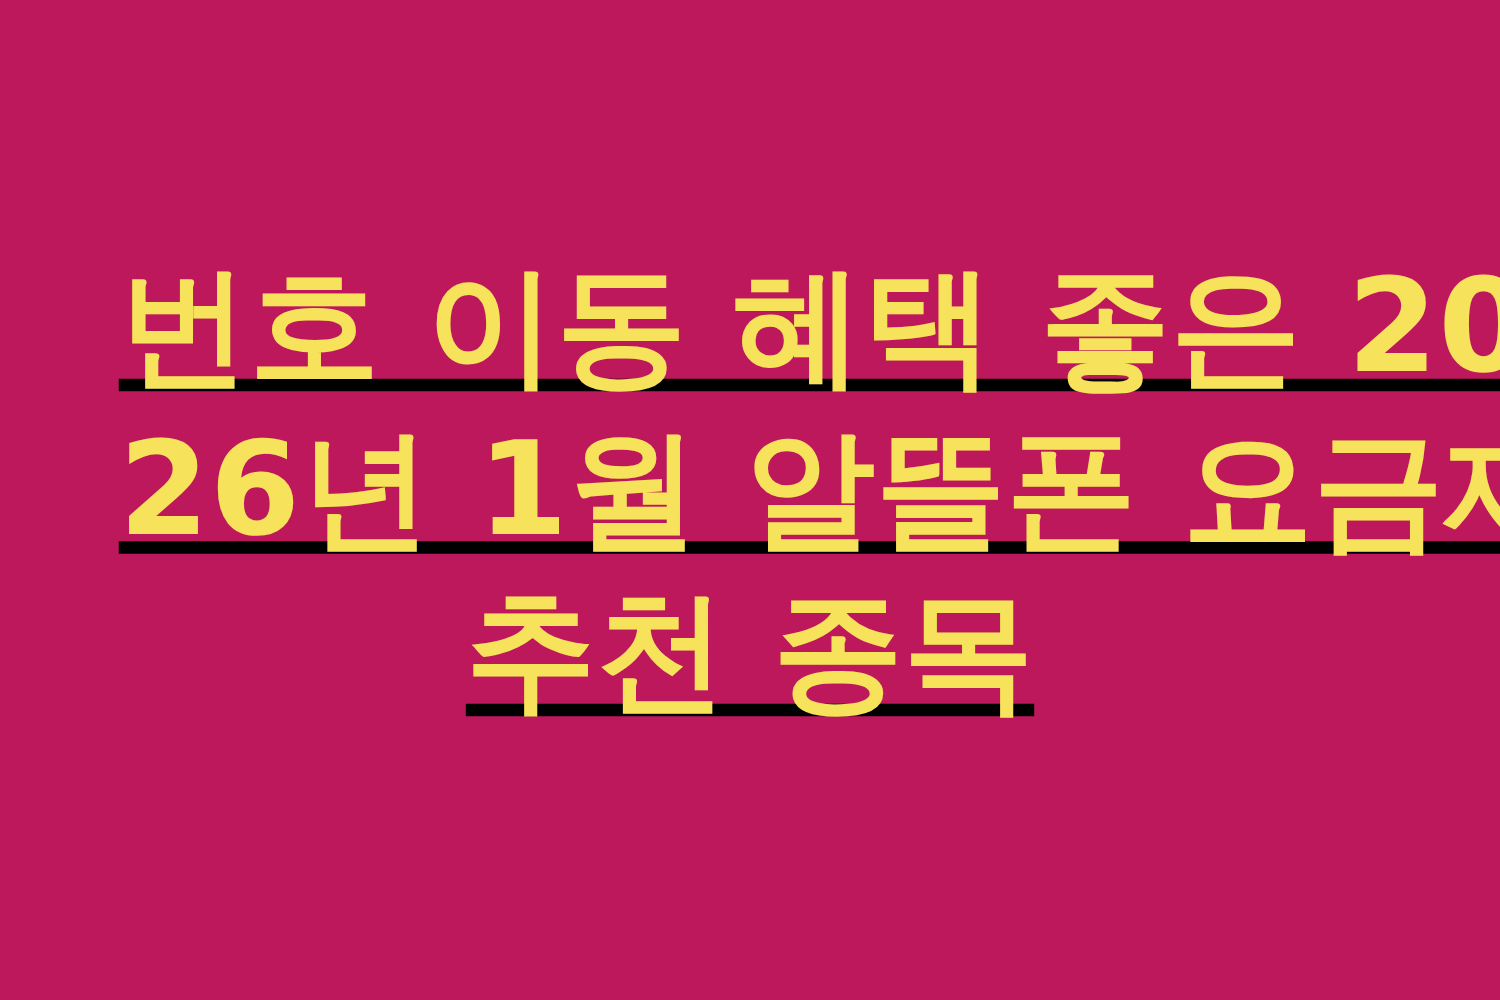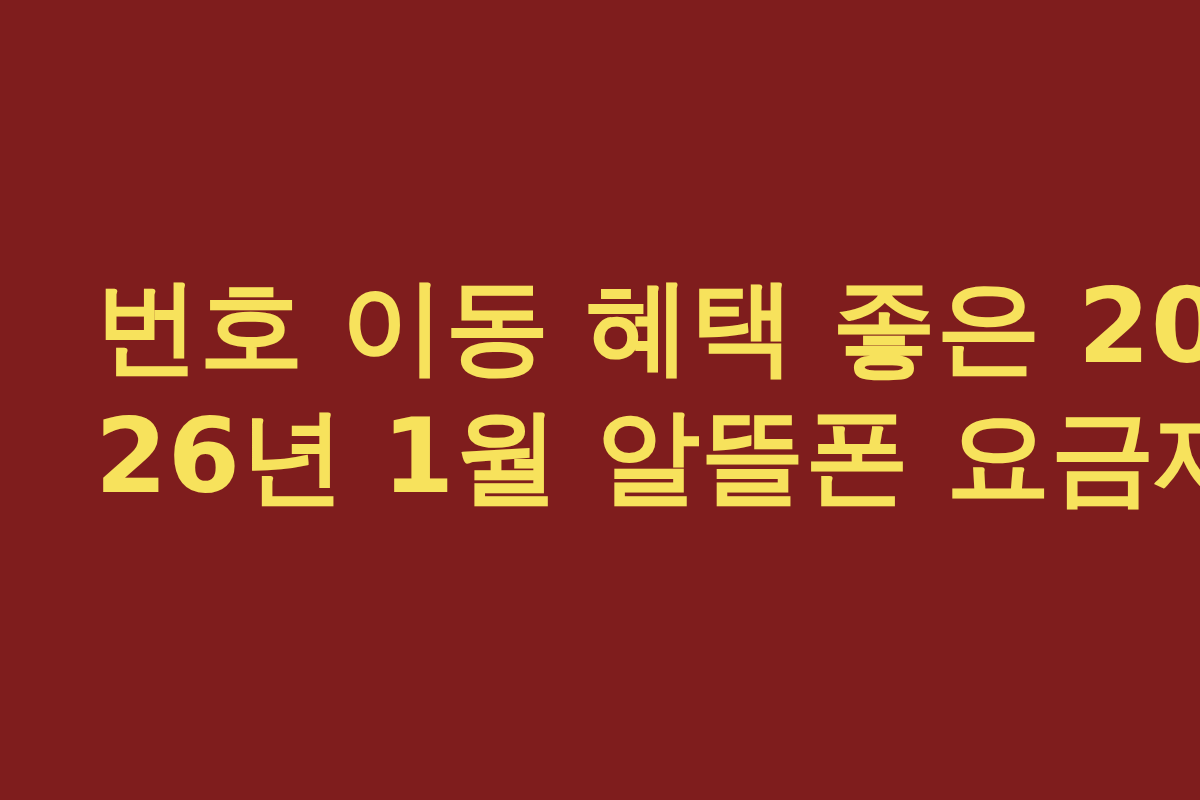--- a/index.html
+++ b/index.html
@@ -52,24 +52,25 @@
     -webkit-font-smoothing: antialiased;
   }
 
   .title-line.l1 { font-size: 104px; }
   .title-line.l2 { font-size: 104px; }
   .title-line.l3 { font-size: 104px; }
 </style>
 </head>
 <body>
 
-<div id="banner" style="background: #7f1d1d;">
+<div id="banner" style="background: #be185d; text-decoration: underline;">
 
   <div id="title-block">
 
     <span class="title-line l1" style="color: rgb(247, 226, 92);">번호 이동 혜택 좋은 20</span>
 
     <span class="title-line l2" style="color: rgb(247, 226, 92);">26년 1월 알뜰폰 요금제</span>
 
+    <span class="title-line l3" style="color: rgb(247, 226, 92);">추천 종목</span>
 
   </div>
 
 </div>
 
 </body></html>

